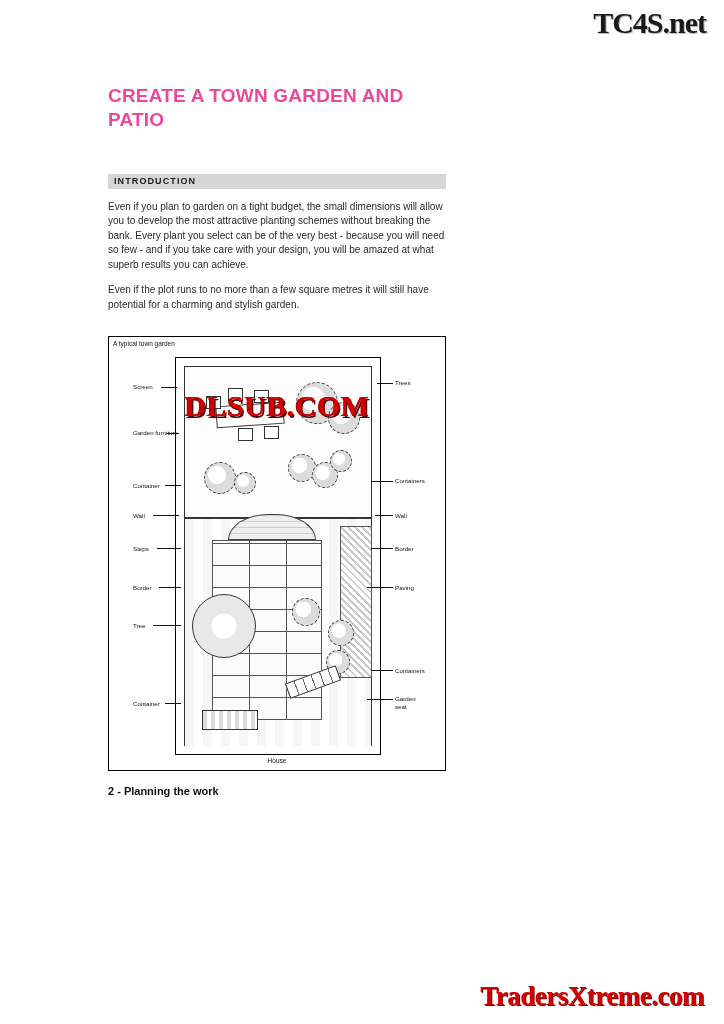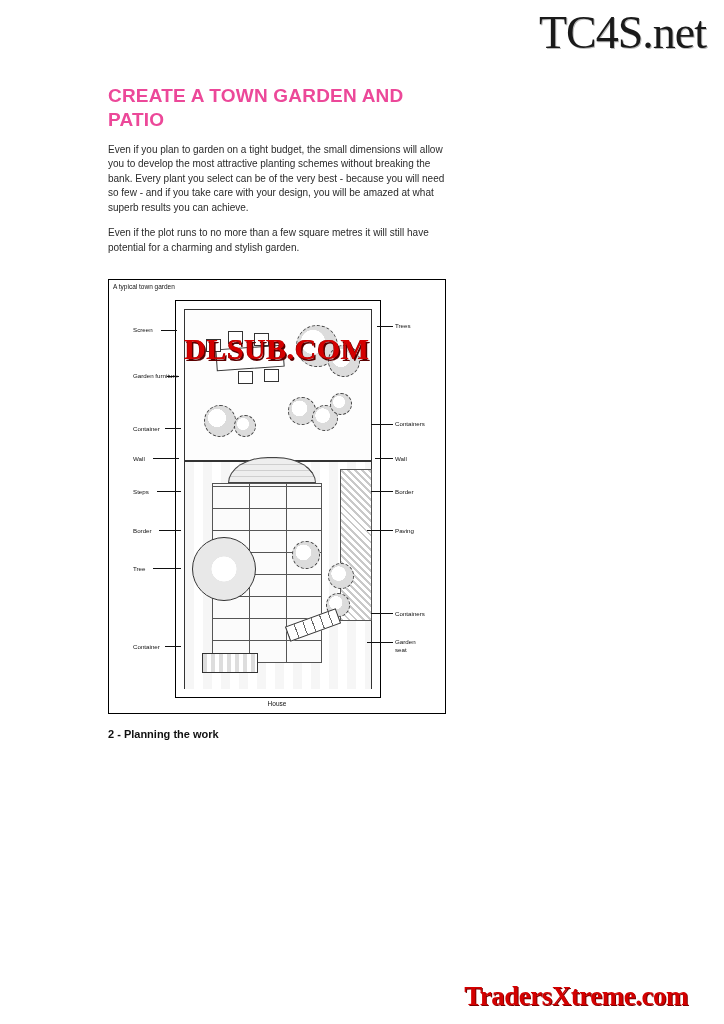--- a/index.html
+++ b/index.html
@@ -14,30 +14,30 @@
     font-family: "Liberation Sans", sans-serif;
     overflow: hidden;
   }
 
   
   .wm-top {
     position: absolute;
     top: 6px;
     right: 18px;
     font-family: "Liberation Serif", serif;
-    font-size: 46px;
-    font-weight: normal;
+    font-size: 30px;
+    font-weight: bold;
     color: #1a1a1a;
     letter-spacing: -1px;
     text-shadow: 1px 1px 0 #bbbbbb;
   }
   .wm-bottom {
     position: absolute;
     bottom: 12px;
-    right: 36px;
+    right: 20px;
     font-family: "Liberation Serif", serif;
     font-size: 27px;
     font-weight: bold;
     color: #d40000;
     letter-spacing: -0.5px;
     text-shadow: 1px 1px 0 #7a0000;
   }
 
   
   .page {
@@ -305,20 +305,23 @@
 </head>
 <body>
 
 <div class="wm-top">TC4S.net</div>
 
 <div class="page">
 
   <h1 class="doc-title">CREATE A TOWN GARDEN AND PATIO</h1>
 
 
+  <div class="section-bar">
+    <span class="section-label">INTRODUCTION</span>
+  </div>
 
   <div class="body-copy">
     <p>Even if you plan to garden on a tight budget, the small dimensions will allow you to develop the most attractive planting schemes without breaking the bank. Every plant you select can be of the very best - because you will need so few - and if you take care with your design, you will be amazed at what superb results you can achieve.</p>
     <p>Even if the plot runs to no more than a few square metres it will still have potential for a charming and stylish garden.</p>
   </div>
 
   <div class="figure">
     <div class="fig-caption-top">A typical town garden</div>
 
     <div class="wm-figure">DLSUB.COM</div>

